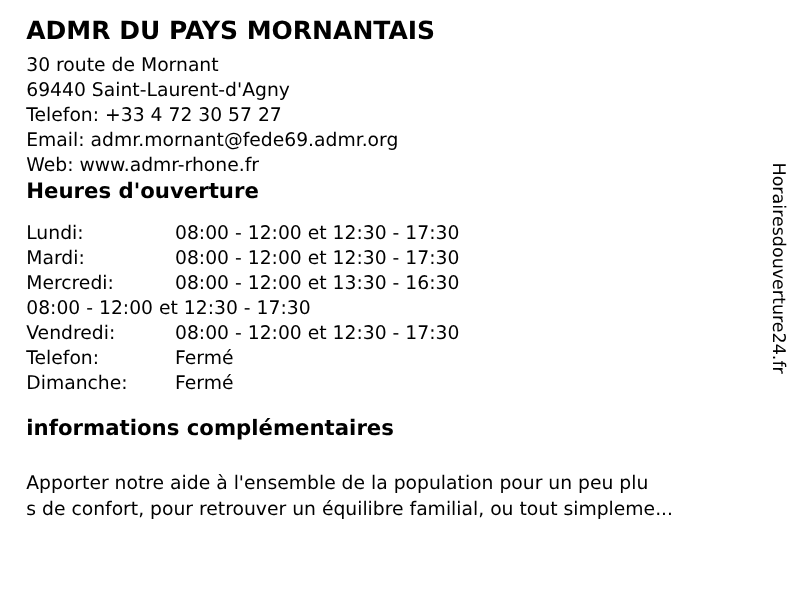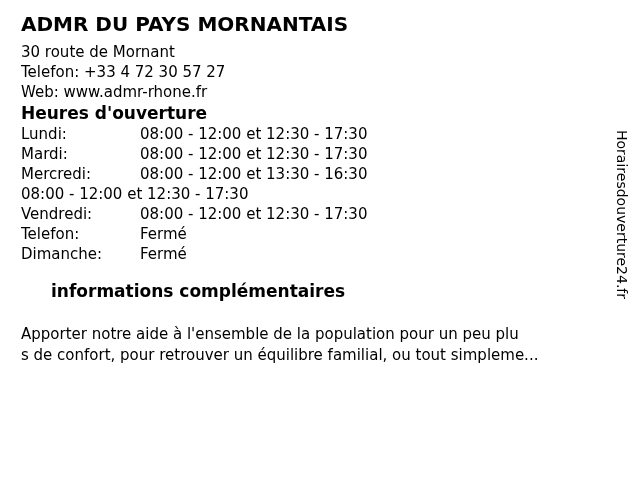--- a/index.html
+++ b/index.html
@@ -29,30 +29,31 @@
     line-height: 20px;
   }
   .contact div { white-space: nowrap; }
   .section-heading {
     font-size: 17px;
     font-weight: bold;
     line-height: 22px;
     white-space: nowrap;
   }
   .hours-table {
+    margin-top: 12px;
     font-size: 15px;
     line-height: 20px;
   }
   .hours-row { display: flex; }
   .hours-day {
     flex: 0 0 119px;
     white-space: nowrap;
   }
   .hours-times { white-space: nowrap; }
-  .info-heading { margin-top: 16px; margin-left: 30px; }
+  .info-heading { margin-top: 16px; }
   .description {
     margin-top: 22px;
     font-size: 15px;
     line-height: 21px;
   }
   .description div { white-space: nowrap; }
   .watermark {
     position: absolute;
     top: 130px;
     left: 613px;
@@ -65,21 +66,23 @@
 </style>
 </head>
 <body>
 
 <div class="page">
 
   <h1 class="title">ADMR DU PAYS MORNANTAIS</h1>
 
   <div class="contact">
     <div>30 route de Mornant</div>
+    <div>69440 Saint-Laurent-d'Agny</div>
     <div>Telefon: +33 4 72 30 57 27</div>
+    <div>Email: admr.mornant@fede69.admr.org</div>
     <div>Web: www.admr-rhone.fr</div>
   </div>
 
   <h2 class="section-heading">Heures d'ouverture</h2>
 
   <div class="hours-table">
     <div class="hours-row">
       <span class="hours-day">Lundi:</span>
       <span class="hours-times">08:00 - 12:00 et 12:30 - 17:30</span>
     </div>

